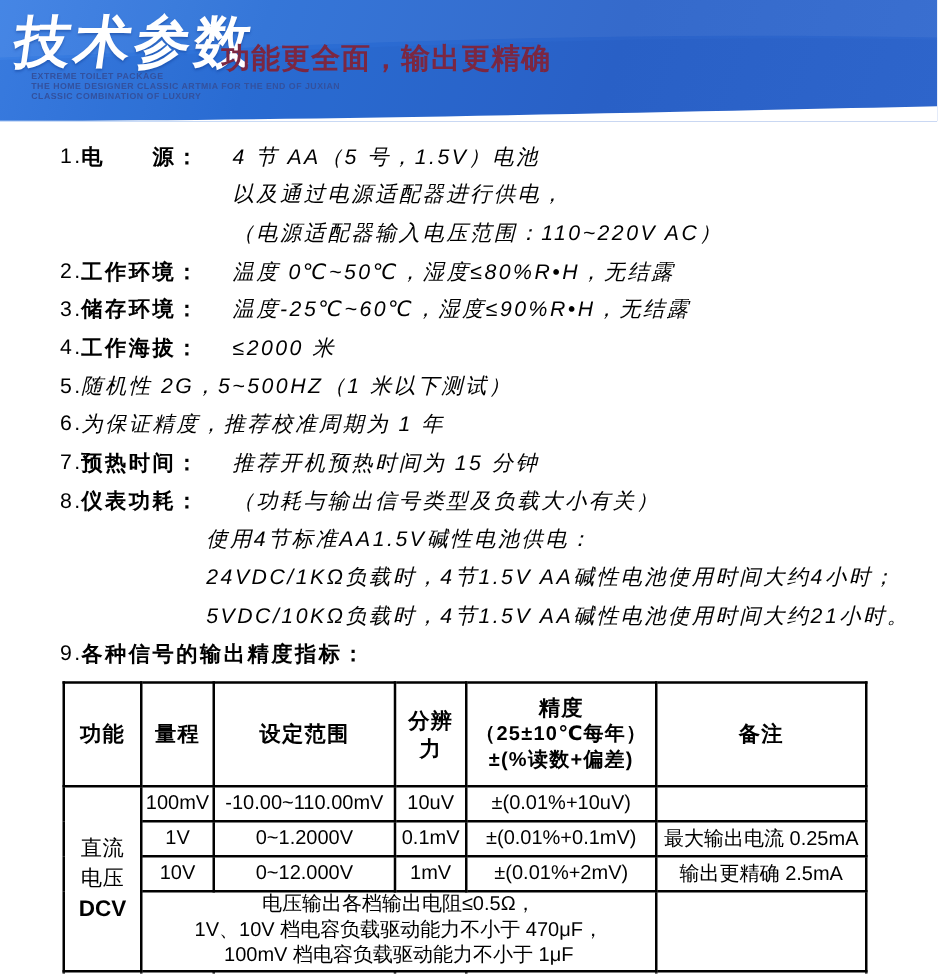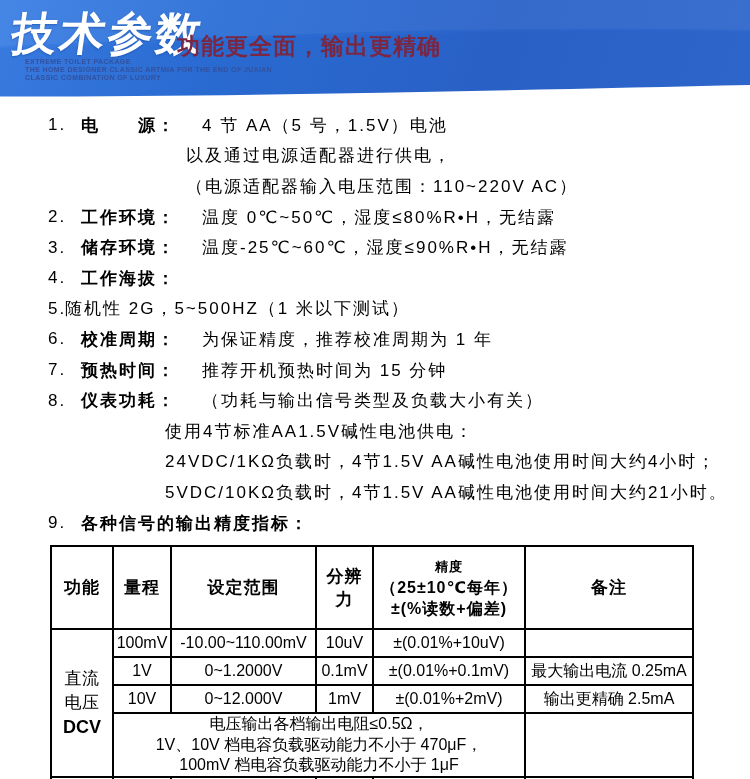--- a/index.html
+++ b/index.html
@@ -34,43 +34,43 @@
     position:absolute; top:58px; left:25px;
     font-size:7px; line-height:8px; letter-spacing:.4px;
     color:#33519e; font-weight:bold; text-transform:uppercase;
   }
   .banner-bottom-curve { position:absolute; left:0; top:83px; width:750px; height:14px; }
 
   
   .specs { position:absolute; top:110px; left:48px; right:20px; font-size:17px; letter-spacing:2px; }
   .spec-row { display:flex; align-items:center; height:30.6px; white-space:nowrap; }
   .spec-num { width:17px; flex:none; }
-  .spec-label { width:121px; flex:none; font-weight:bold;margin-left:16px; }
+  .spec-label { width:121px; flex:none; font-weight:bold; }
   .spec-label.wide { width:auto; }
-  .spec-value { flex:1; }
+  .spec-value { flex:1;font-style:italic; }
   .spec-row.cont-1 .spec-value { margin-left:138px; }
   .spec-row.cont-8 .spec-value { margin-left:117px; }
 
   
   .spec-table-wrap { position:absolute; top:545px; left:50px; }
   table.spec-table {
     border-collapse:collapse; table-layout:fixed; width:642px;
     font-size:16px; letter-spacing:.5px;
   }
   table.spec-table td, table.spec-table th {
     border:2px solid #000; text-align:center; vertical-align:middle;
     padding:0 2px; overflow:hidden;
   }
   th { font-size:17px; font-weight:bold; letter-spacing:1px; }
   .hdr-row { height:83px; }
   .data-row { height:28px; }
   .notes-row { height:63px;margin-top:38px; }
   .partial-row { height:12px; }
   .accuracy-hdr span { display:block; line-height:21px; font-size:16px; }
-  .accuracy-hdr span:first-child { font-size:13px; }
+  .accuracy-hdr span:first-child { font-size:17px; }
   .func-cell span { display:block; line-height:24px; font-size:17px; }
   .func-cell span.dcv { font-weight:bold; font-size:18px; letter-spacing:0; }
   td.remark-cell { text-align:left; padding-left:4px; letter-spacing:0;border-radius:13px; }
   td.notes-cell { text-align:left; padding-left:6px; letter-spacing:0; }
   td.notes-cell span { display:block; line-height:20.5px; }
   td.num-cell { letter-spacing:0; }
 </style>
 </head>
 <body>
 
@@ -115,30 +115,30 @@
 
     <div class="spec-row">
       <span class="spec-num">3.</span>
       <span class="spec-label">储存环境：</span>
       <span class="spec-value">温度-25℃~60℃，湿度≤90%R•H，无结露</span>
     </div>
 
     <div class="spec-row">
       <span class="spec-num">4.</span>
       <span class="spec-label">工作海拔：</span>
+      <span class="spec-value">≤2000 米</span>
     </div>
 
     <div class="spec-row">
       <span class="spec-num">5.</span>
       <span class="spec-value">随机性 2G，5~500HZ（1 米以下测试）</span>
     </div>
 
     <div class="spec-row">
       <span class="spec-num">6.</span>
-      <span class="spec-label">校准周期：</span>
       <span class="spec-value">为保证精度，推荐校准周期为 1 年</span>
     </div>
 
     <div class="spec-row">
       <span class="spec-num">7.</span>
       <span class="spec-label">预热时间：</span>
       <span class="spec-value">推荐开机预热时间为 15 分钟</span>
     </div>
 
     <div class="spec-row">

